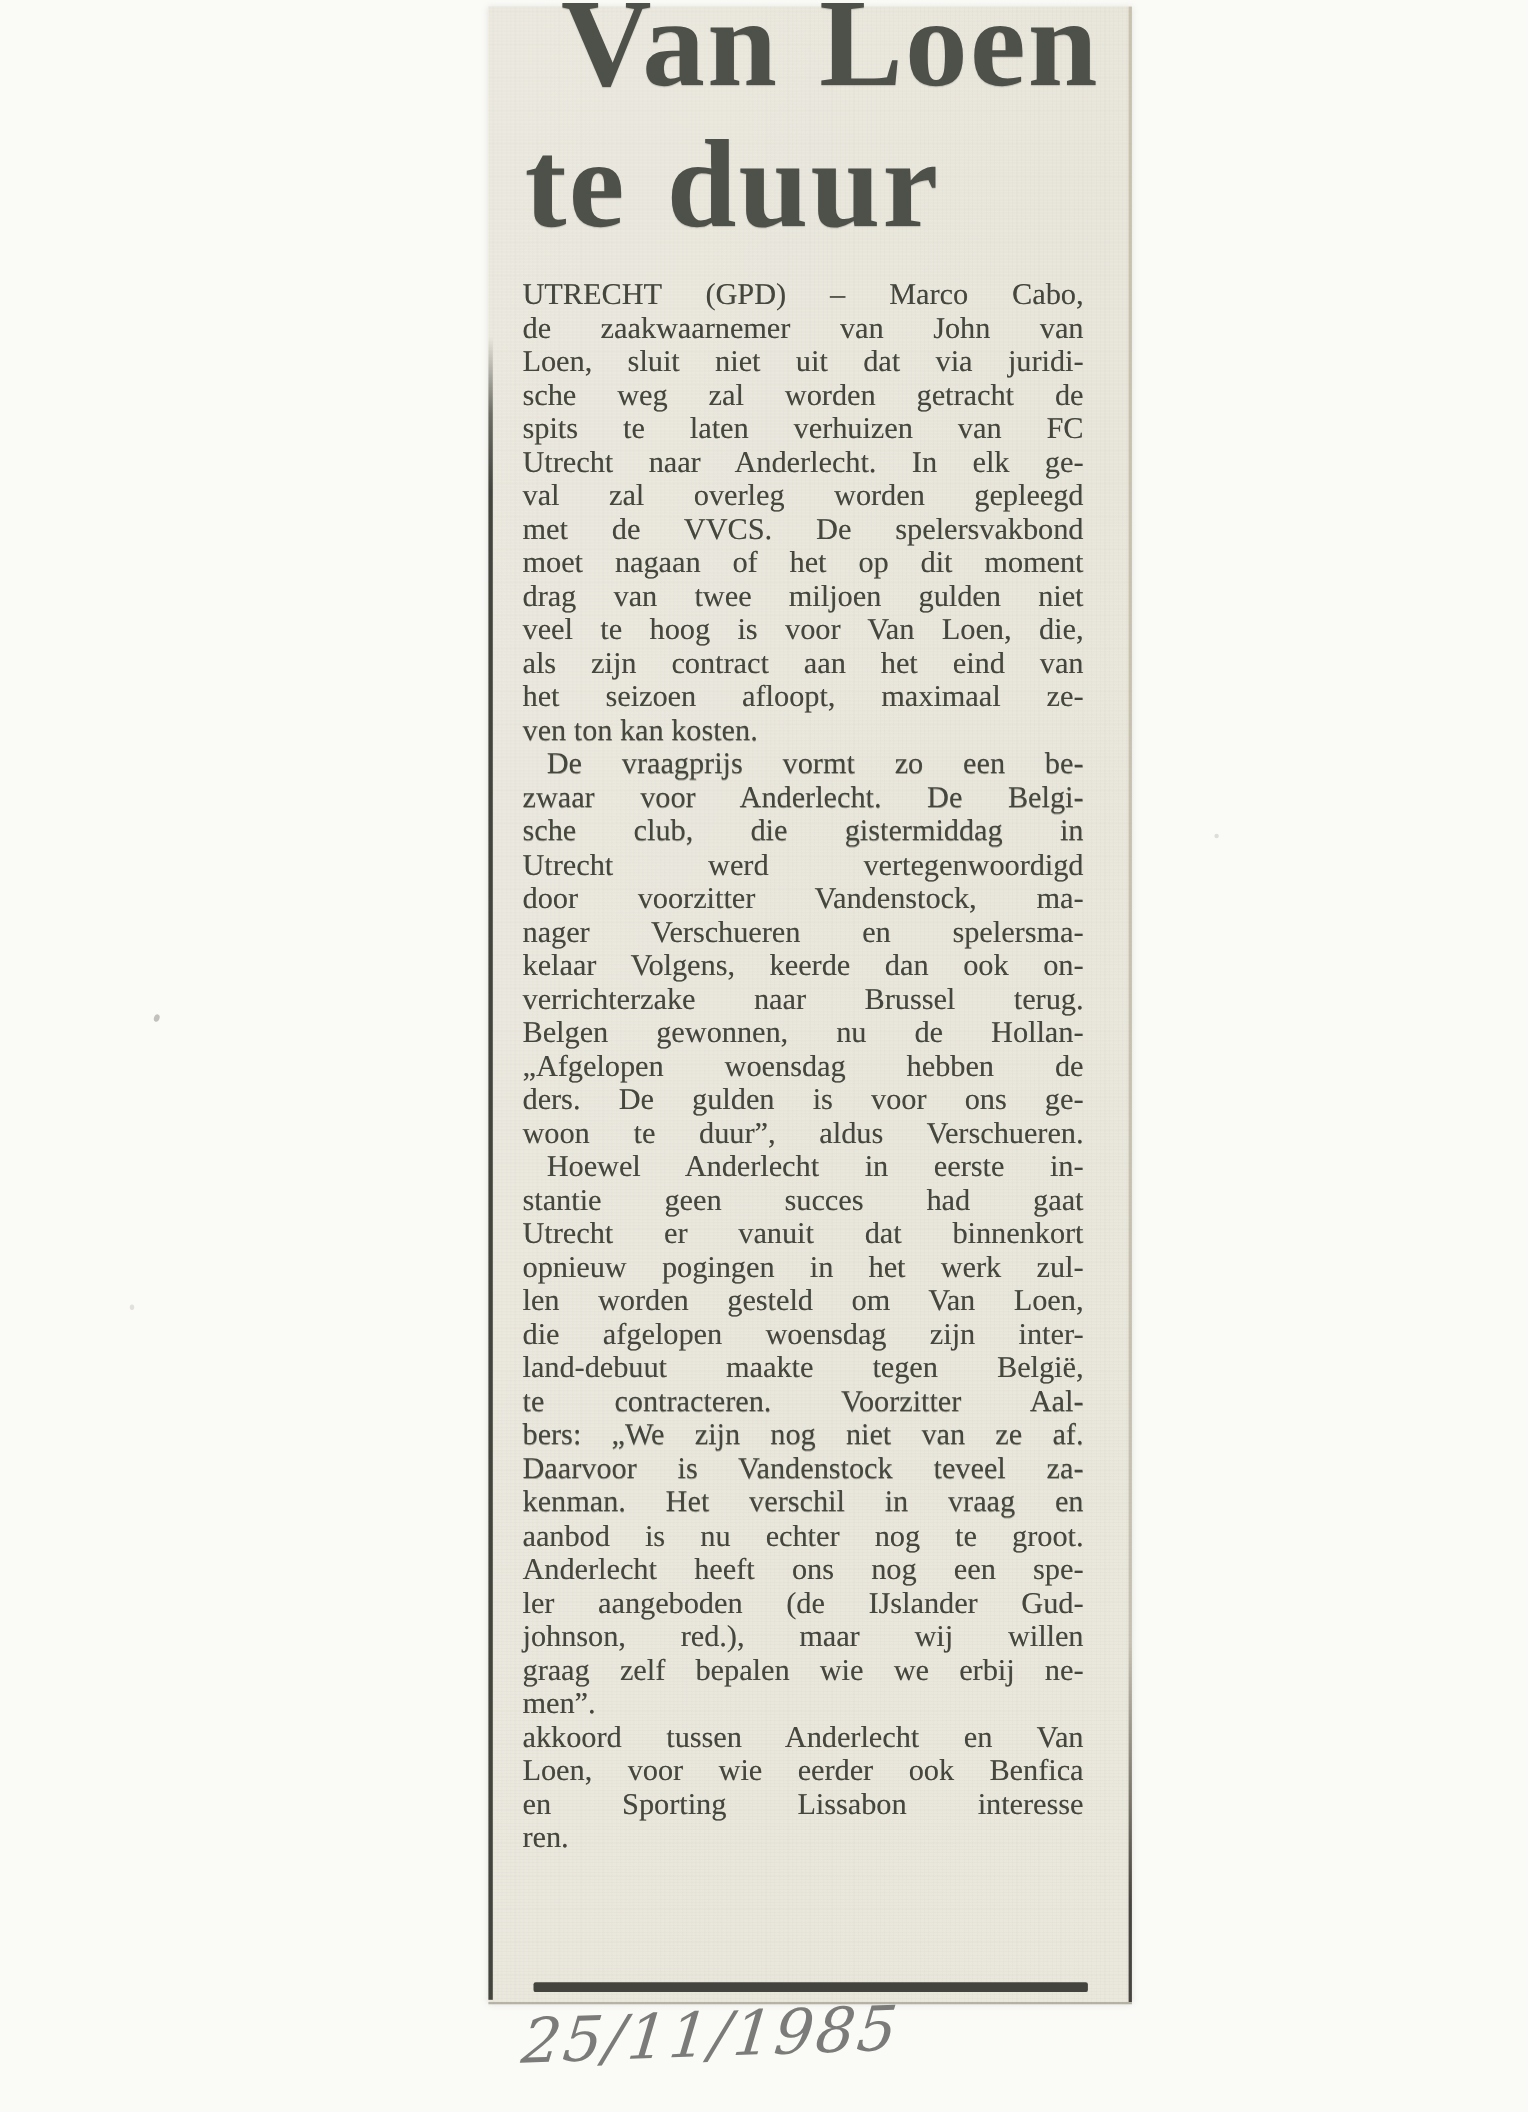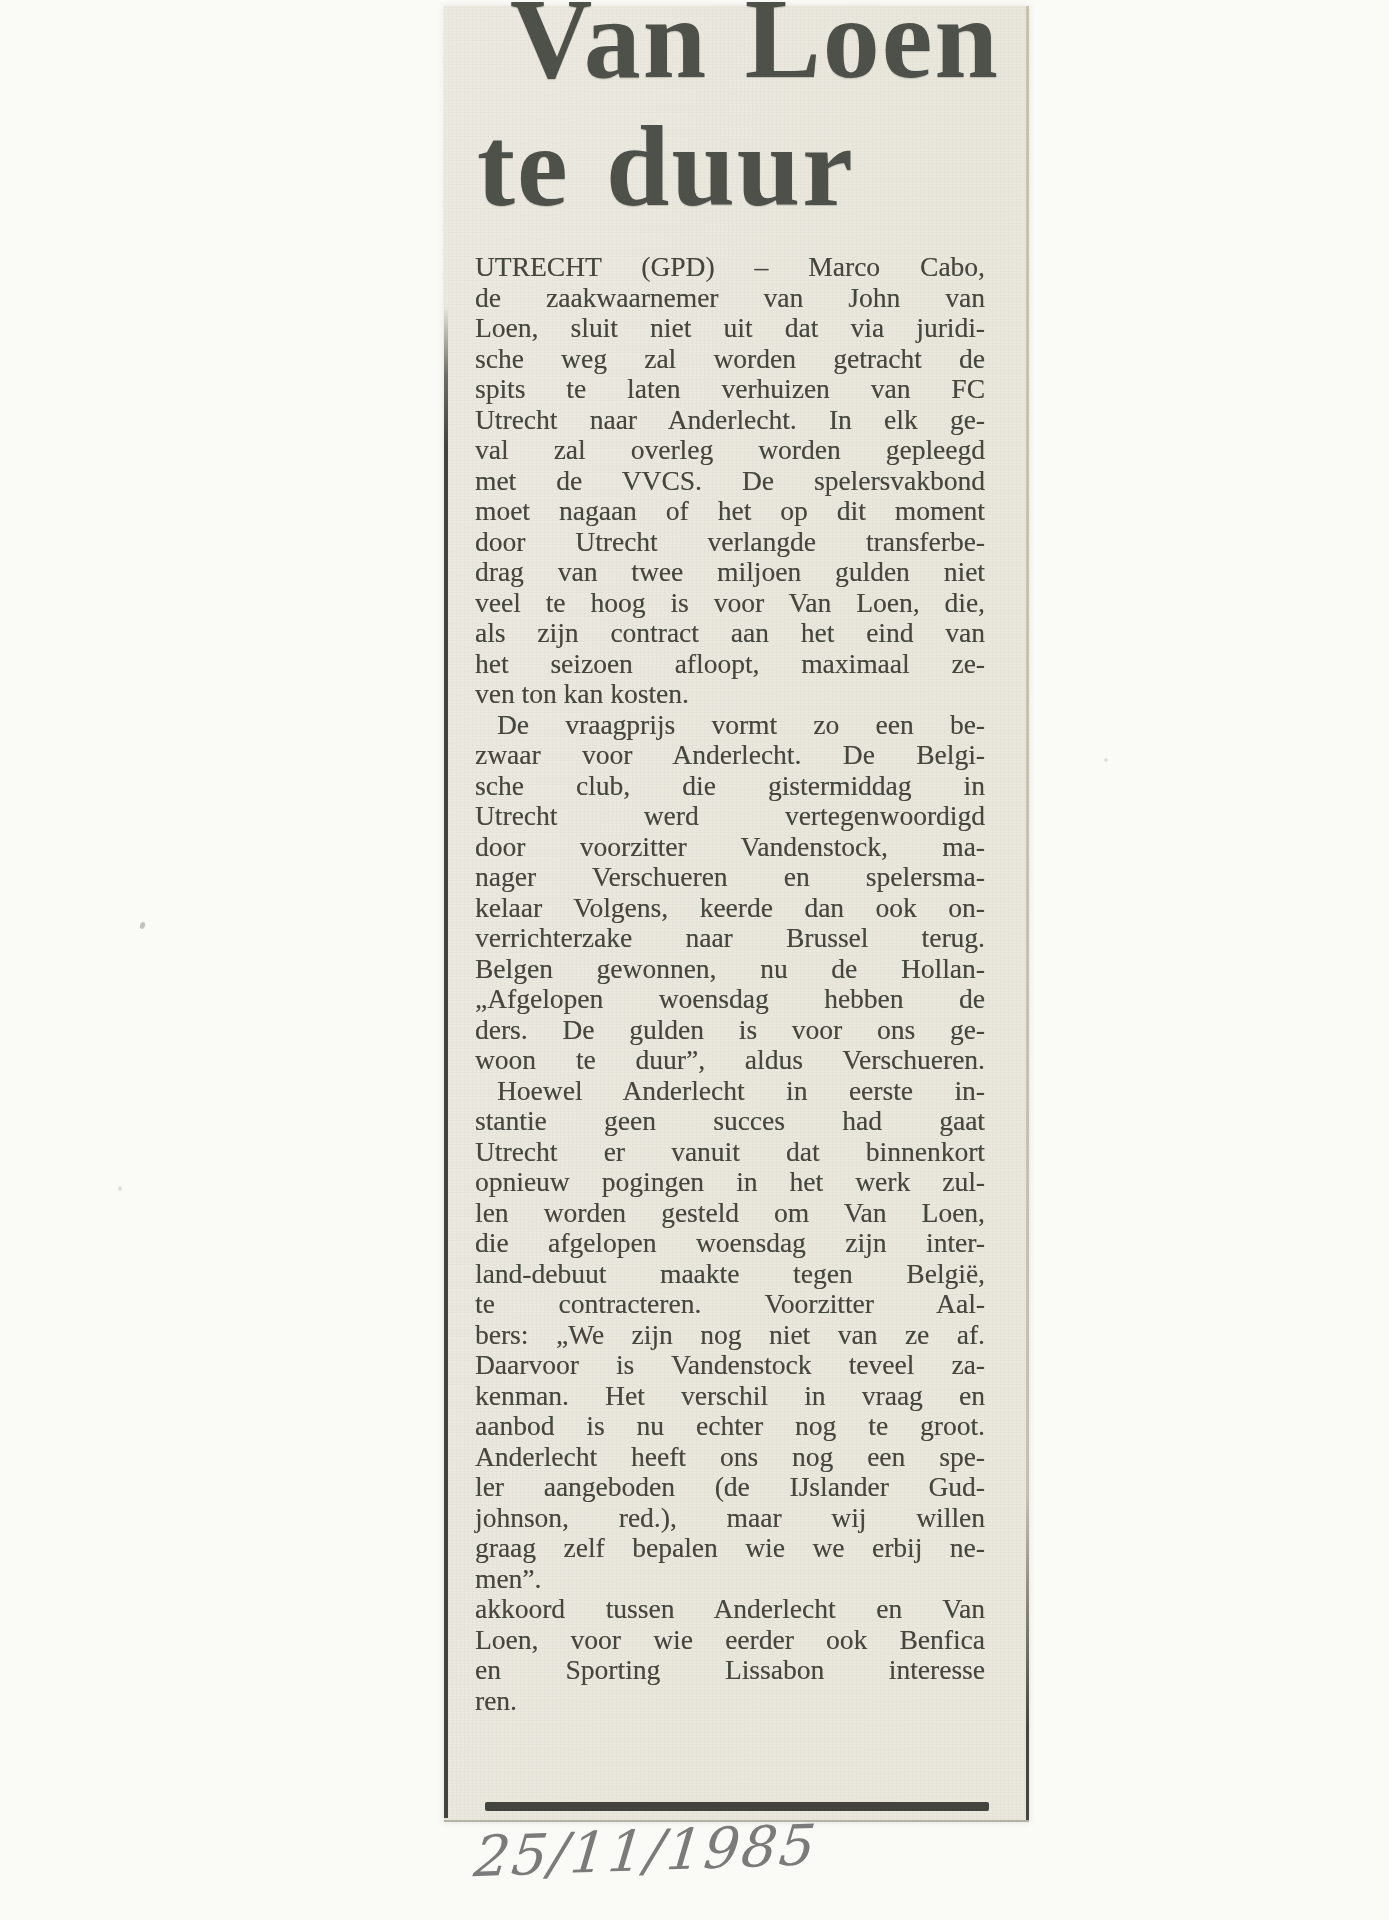--- a/index.html
+++ b/index.html
@@ -76,21 +76,20 @@
   <div class="article-body">
       <div class="line">UTRECHT (GPD) – Marco Cabo,</div>
       <div class="line">de zaakwaarnemer van John van</div>
       <div class="line">Loen, sluit niet uit dat via juridi-</div>
       <div class="line">sche weg zal worden getracht de</div>
       <div class="line">spits te laten verhuizen van FC</div>
       <div class="line">Utrecht naar Anderlecht. In elk ge-</div>
       <div class="line">val zal overleg worden gepleegd</div>
       <div class="line">met de VVCS. De spelersvakbond</div>
       <div class="line">moet nagaan of het op dit moment</div>
-      <div class="line">door Utrecht verlangde transferbe-</div>
       <div class="line">drag van twee miljoen gulden niet</div>
       <div class="line">veel te hoog is voor Van Loen, die,</div>
       <div class="line">als zijn contract aan het eind van</div>
       <div class="line">het seizoen afloopt, maximaal ze-</div>
       <div class="line plast">ven ton kan kosten.</div>
       <div class="line indent">De vraagprijs vormt zo een be-</div>
       <div class="line">zwaar voor Anderlecht. De Belgi-</div>
       <div class="line">sche club, die gistermiddag in</div>
       <div class="line">Utrecht werd vertegenwoordigd</div>
       <div class="line">door voorzitter Vandenstock, ma-</div>

